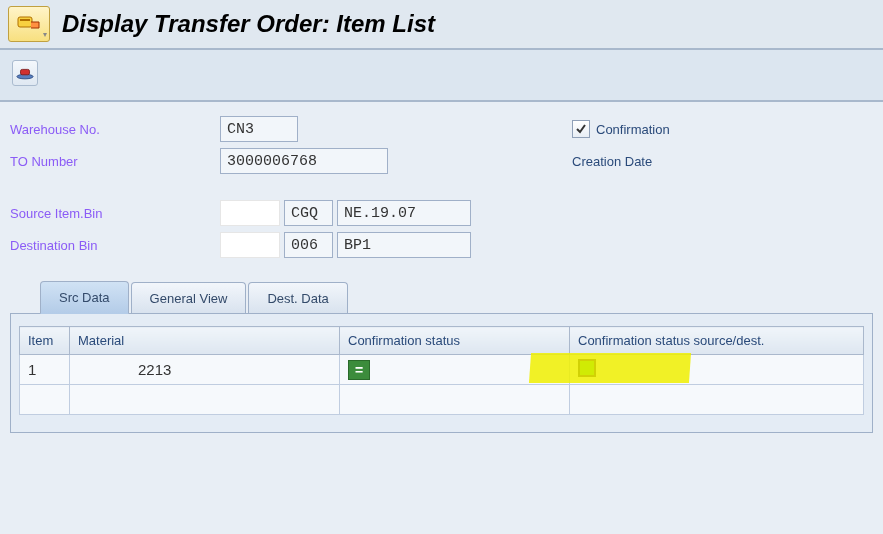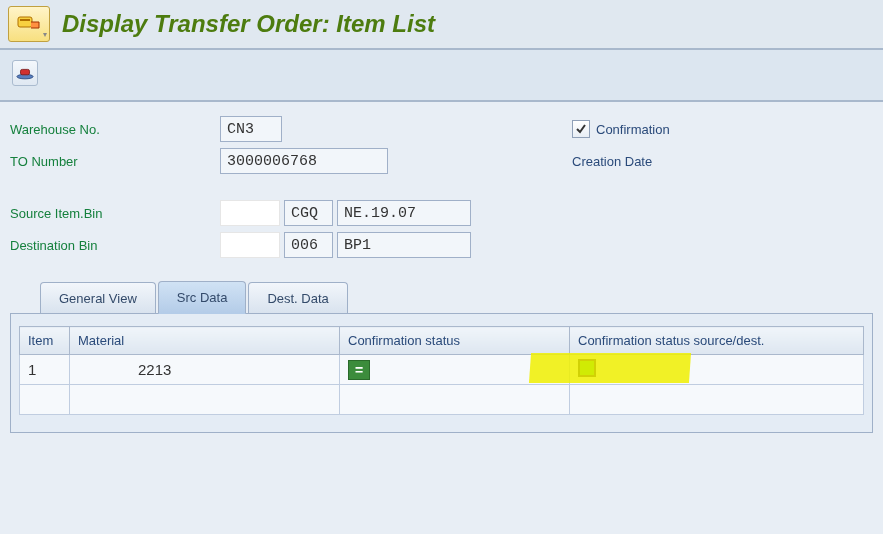--- a/index.html
+++ b/index.html
@@ -37,21 +37,21 @@
     position: absolute;
     right: 2px;
     bottom: 2px;
     font-size: 8px;
     color: #888;
   }
   .titlebar h1 {
     font-size: 24px;
     font-style: italic;
     font-weight: bold;
-    color: #4d7c0f;
+    color: #000000;
     margin: 0;
   }
   .toolbar {
     padding: 10px 12px 14px;
     border-bottom: 2px solid #a8b8cc;
     background: #dce6f0;
   }
   .hat-icon-btn {
     width: 26px;
     height: 26px;
@@ -66,34 +66,34 @@
   .form-area {
     padding: 14px 10px 8px;
   }
   .form-row {
     display: flex;
     align-items: center;
     margin-bottom: 6px;
   }
   .form-label {
     width: 210px;
-    color: #15803d;
+    color: #8b5cf6;
   }
   .ro-field {
     border: 1px solid #a0b0c8;
     background: #f2f6fa;
     padding: 3px 6px;
     font-family: "Courier New", monospace;
     font-size: 15px;
     height: 26px;
     margin-right: 4px;
     display: inline-flex;
     align-items: center;
   }
-  .w-small { width: 62px; text-align: right; }
+  .w-small { width: 78px; text-align: right; }
   .w-mid { width: 49px; }
   .w-wide { width: 168px; }
   .w-xwide { width: 134px; }
   .redacted {
     width: 60px;
     height: 26px;
     background: #fff;
     border: 1px solid #e6e6e6;
     margin-right: 4px;
   }
@@ -256,22 +256,22 @@
 
   <div class="form-row">
     <span class="form-label">Destination Bin</span>
     <span class="redacted"></span>
     <span class="ro-field w-mid">006</span>
     <span class="ro-field w-xwide">BP1</span>
   </div>
 </div>
 
 <div class="tabstrip">
+  <div class="tab active">Src Data</div>
   <div class="tab">General View</div>
-  <div class="tab active">Src Data</div>
   <div class="tab">Dest. Data</div>
 </div>
 
 <div class="tab-panel">
   <table class="grid">
     <thead>
       <tr>
         <th class="col-item">Item</th>
         <th class="col-mat">Material</th>
         <th class="col-conf">Confirmation status</th>

